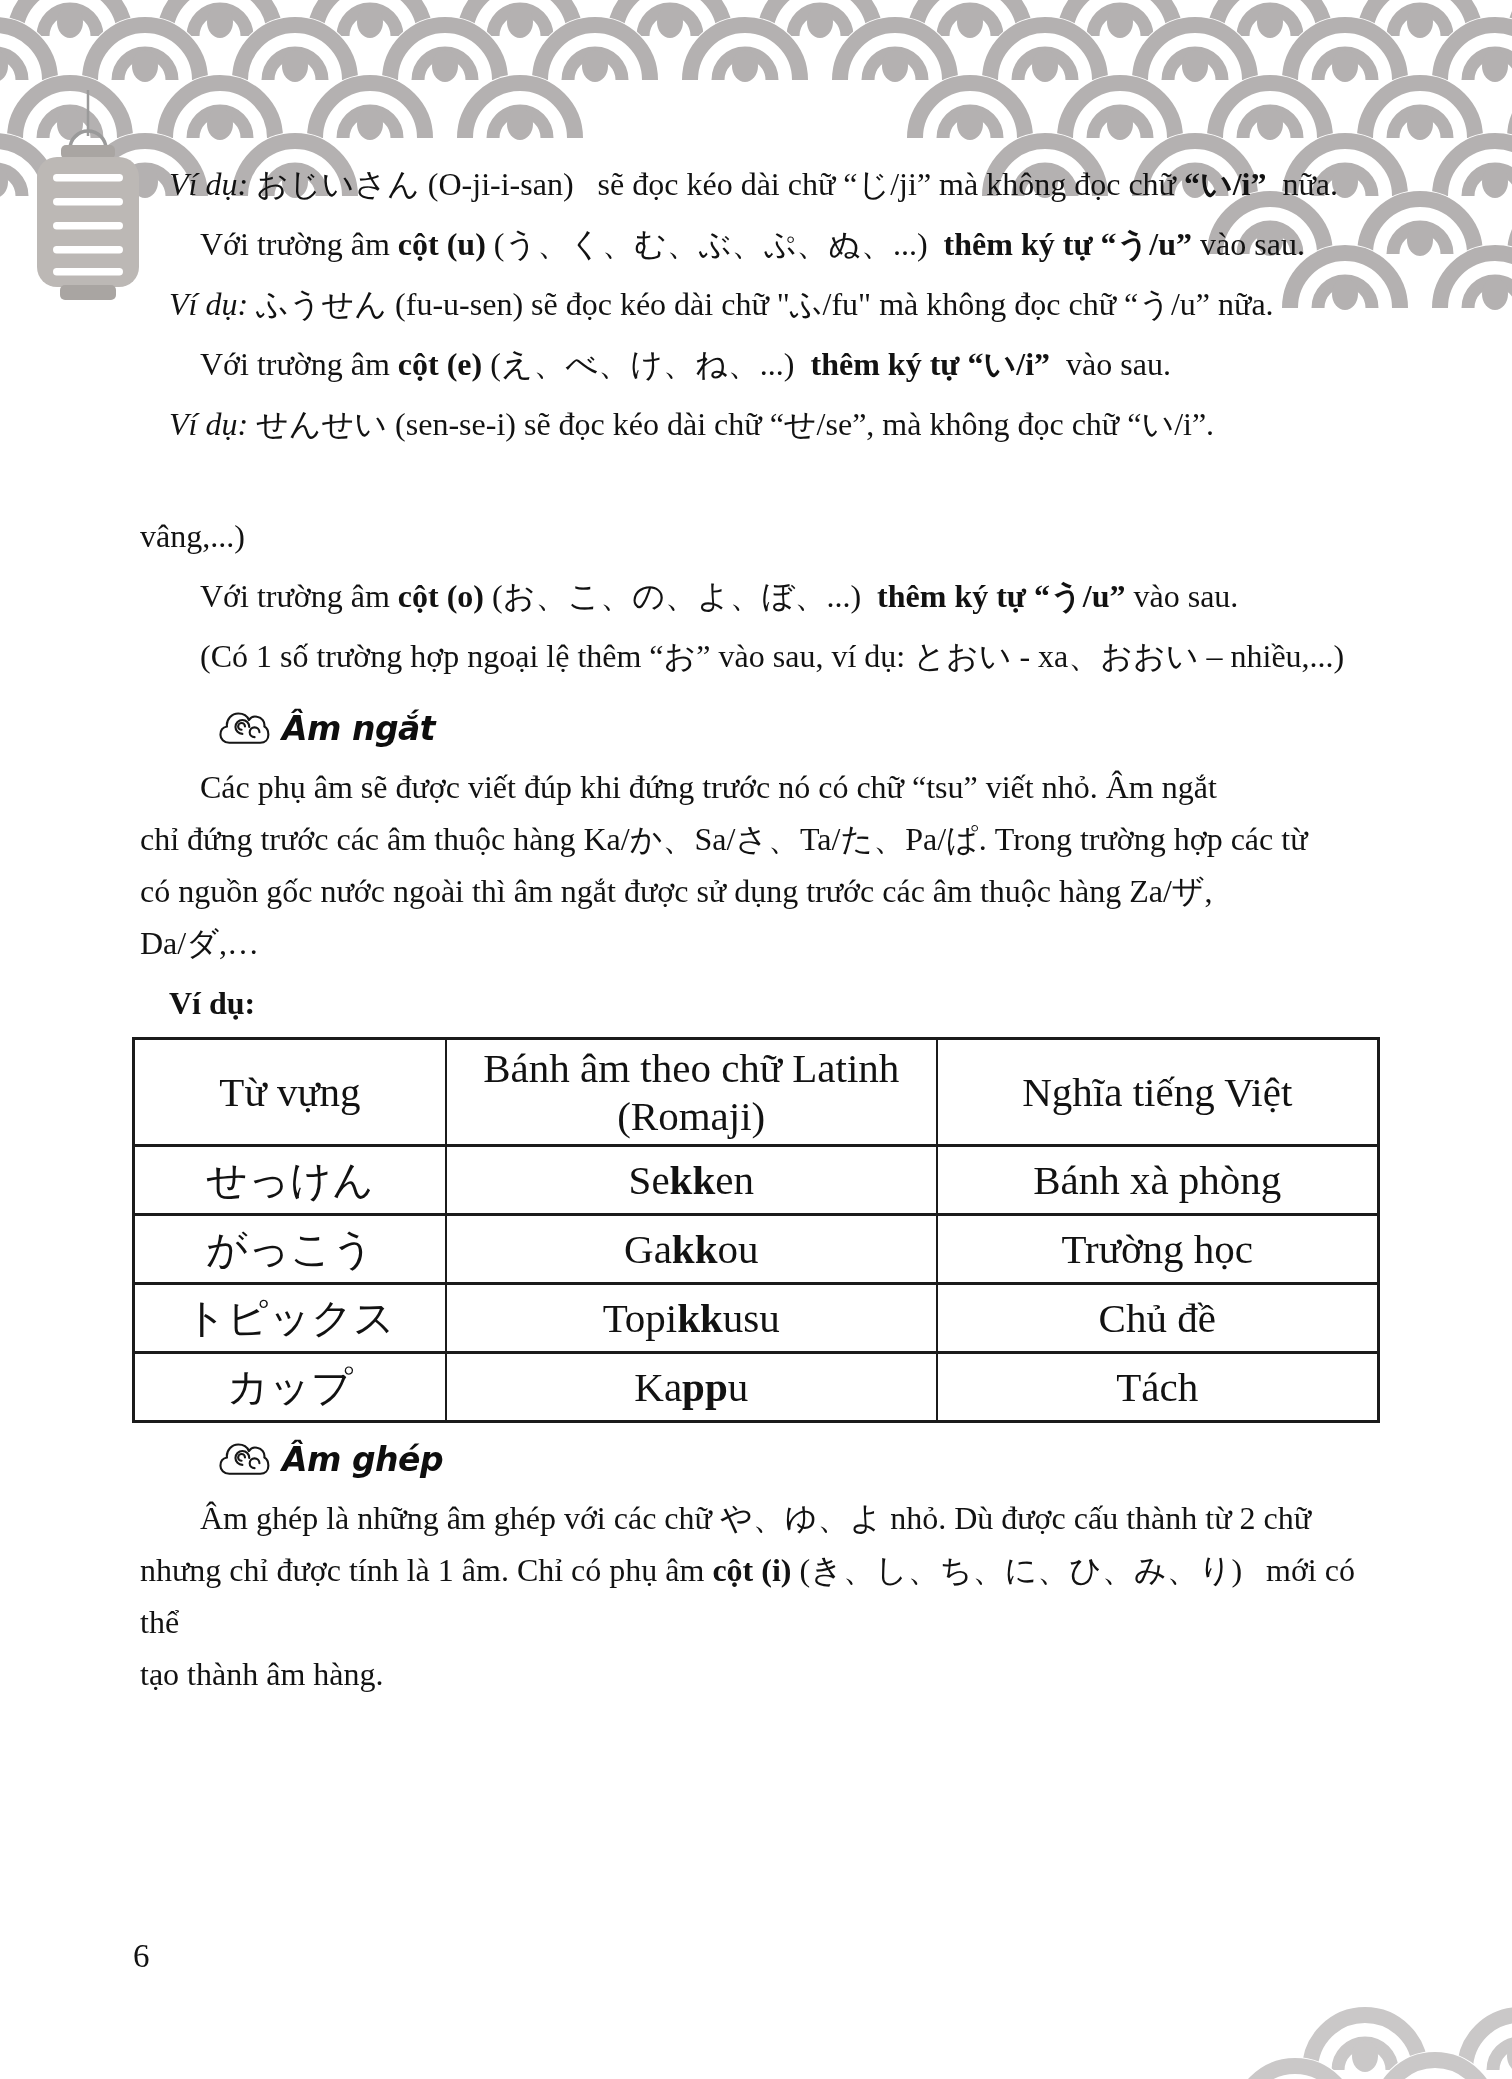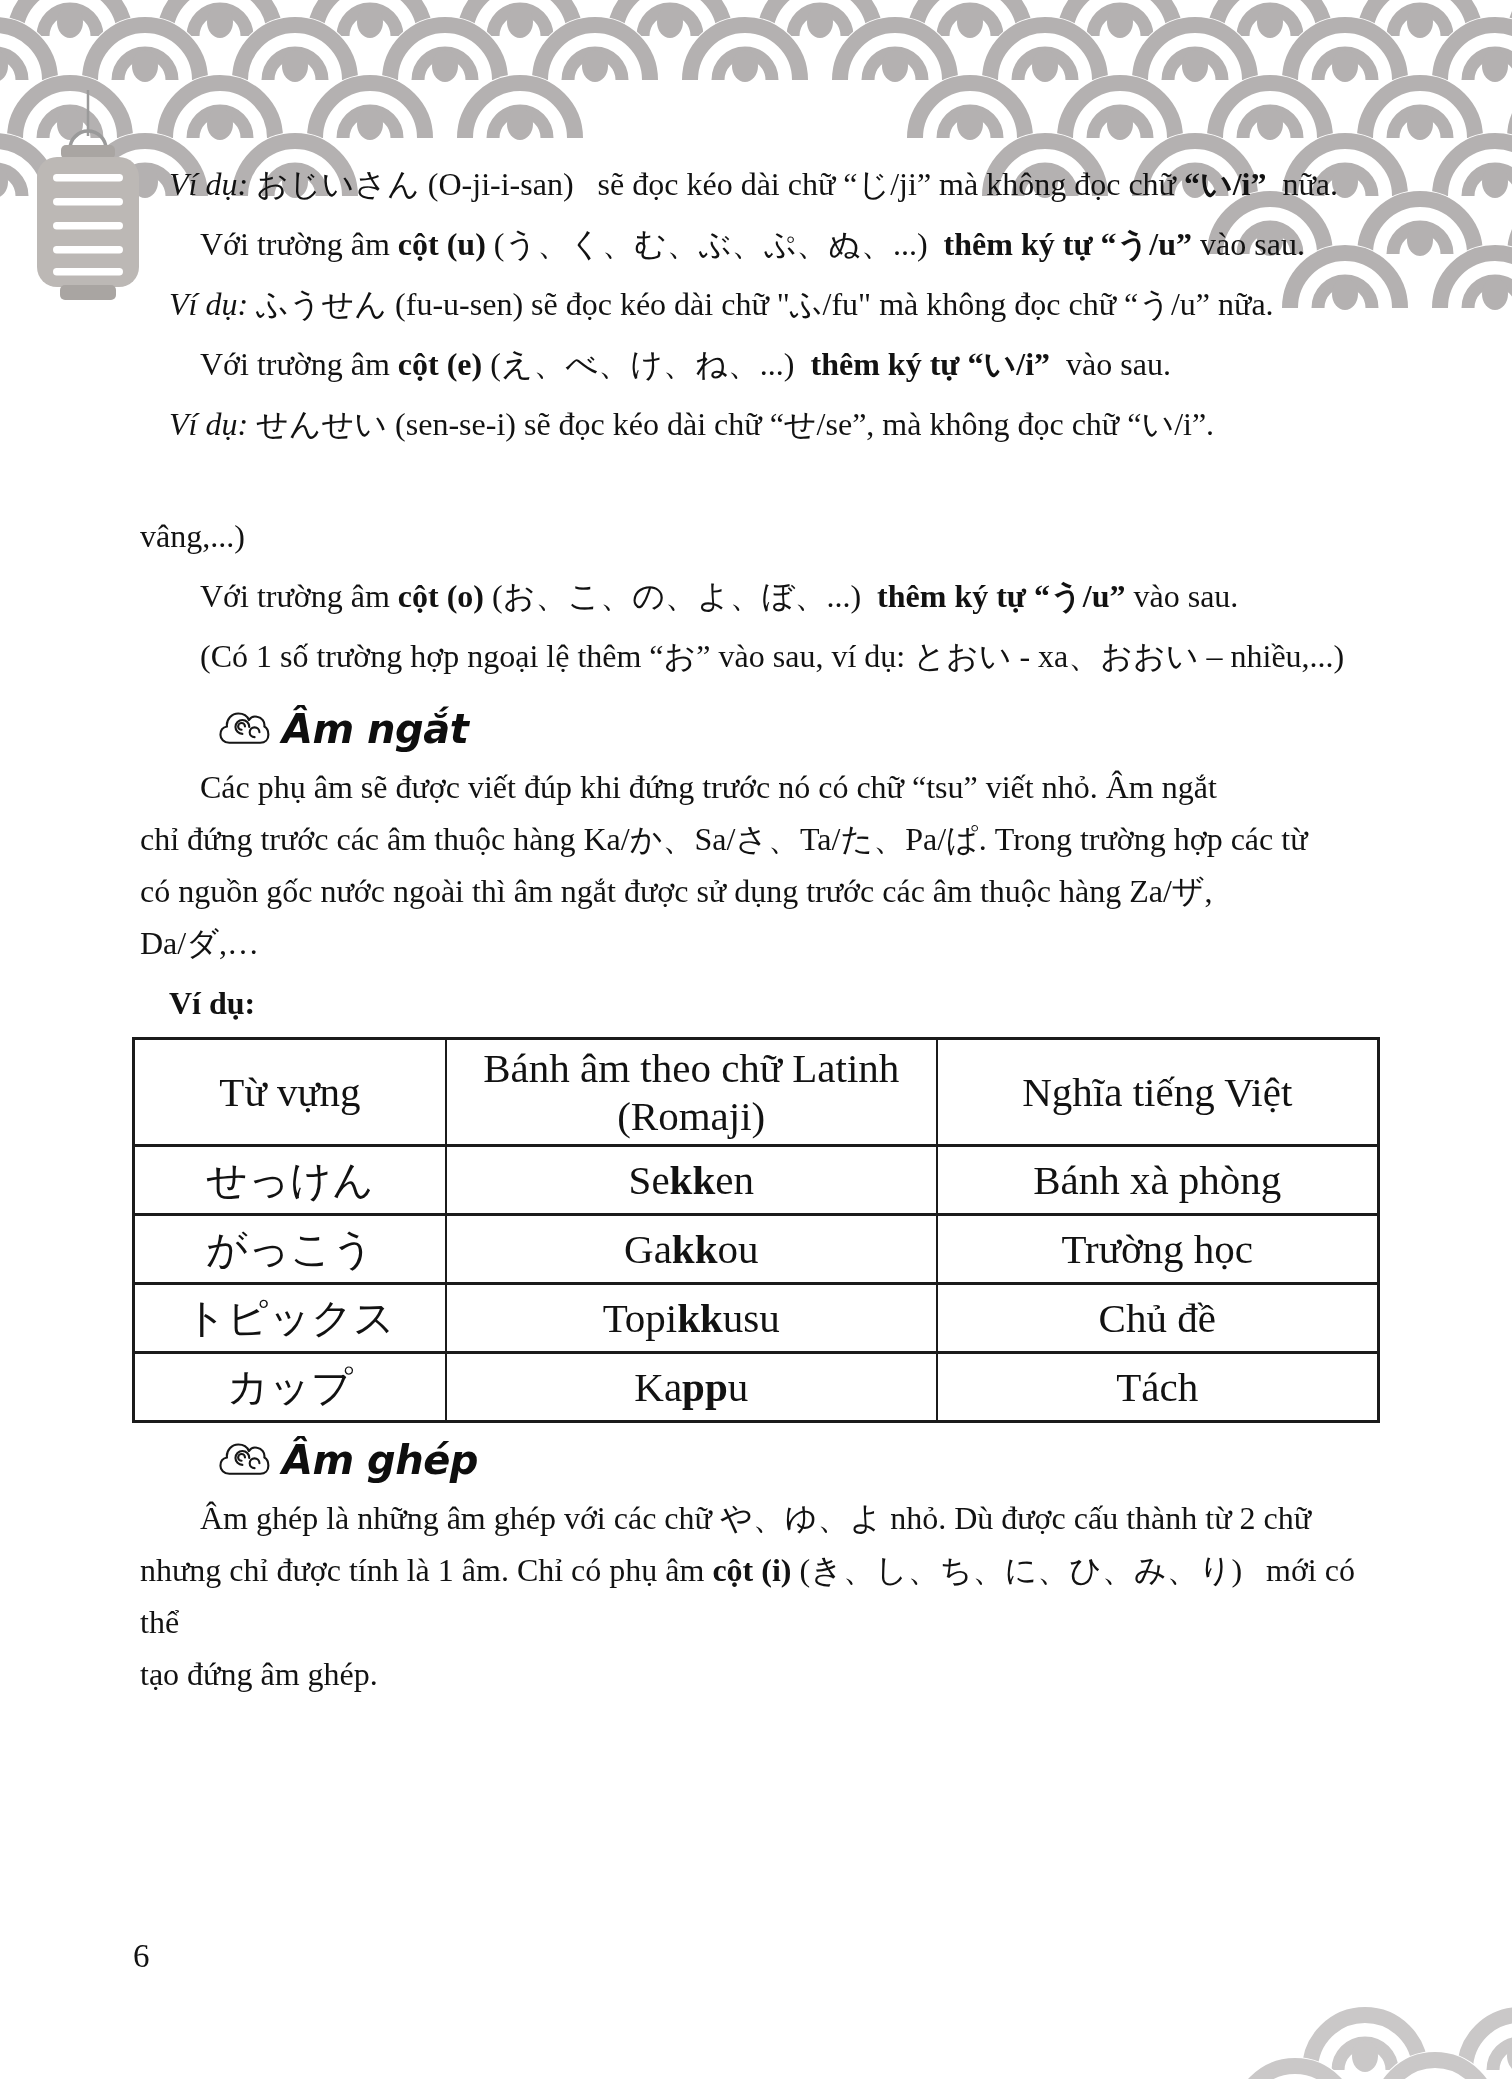--- a/index.html
+++ b/index.html
@@ -23,21 +23,21 @@
   .par{text-indent:60px;}
   .par-vd{text-indent:80px;}
   .mt5{margin-top:13px;}  .mt7{margin-top:7px;}   .mt10{margin-top:10px;}
   .mt12{margin-top:12px;}.mt13{margin-top:13px;} .mt21{margin-top:21px;}
   .mt23{margin-top:23px;}.mt25{margin-top:25px;} .mt26{margin-top:26px;}
   .mt28{margin-top:28px;}.mt30{margin-top:30px;} .mt31{margin-top:31px;}
   .mt32{margin-top:32px;}.mt37{margin-top:37px;}
   .heading{
     display:flex;align-items:center;gap:12px;padding-left:86px;
     font-family:"DejaVu Sans",sans-serif;font-style:italic;font-weight:bold;
-    font-size:40px;line-height:48px;letter-spacing:-0.5px;color:#0e0e0e;
+    font-size:33px;line-height:48px;letter-spacing:-0.5px;color:#0e0e0e;
   }
   table.vtable{
     width:100%;border-collapse:collapse;border:3px solid var(--table-border);
   }
   table.vtable th,table.vtable td{
     border:2px solid var(--table-border);border-top-width:3px;border-bottom-width:3px;
     text-align:center;vertical-align:middle;font-weight:normal;font-size:41px;
     padding:0 8px;
   }
   table.vtable th{height:104px;}
@@ -298,21 +298,21 @@
       <svg class="cloud-icon" width="52" height="40" viewBox="0 0 64 48">
         <g fill="none" stroke="#161616" stroke-width="2.6" stroke-linejoin="round" stroke-linecap="round">
           <path d="M14 41 C7 41 3 36 3 31 C3 26 6 22 11 21 C10 12 17 5 25 5 C31 5 36 8 38 13 C40 10 44 8 48 9 C54 10 58 15 57 21 C61 23 62 27 62 31 C62 37 58 41 52 41 Z"></path>
           <path d="M30 30 a8.5 8.5 0 1 1 8.5 -8.5"></path>
           <path d="M29 25 a4.2 4.2 0 1 1 4.2 -4.2"></path>
           <path d="M45 34 a6 6 0 1 1 6 -6"></path>
         </g>
       </svg>
       <span>Âm ghép</span>
     </div>
-    <p class="par mt28"><span>Âm ghép là những âm ghép với các chữ や、ゆ、よ nhỏ. Dù được cấu thành từ 2 chữ</span><br><span>nhưng chỉ được tính là 1 âm. Chỉ có phụ âm </span><b>cột (i)</b><span> (き、し、ち、に、ひ、み、り)&nbsp;&nbsp; mới có thể</span><br><span>tạo đứng âm ghép.</span></p>
+    <p class="par mt28"><span>Âm ghép là những âm ghép với các chữ や、ゆ、よ nhỏ. Dù được cấu thành từ 2 chữ</span><br><span>nhưng chỉ được tính là 1 âm. Chỉ có phụ âm </span><b>cột (i)</b><span> (き、し、ち、に、ひ、み、り)&nbsp;&nbsp; mới có thể</span><br><span>tạo thành âm hàng.</span></p>
   </main>
 
 <div class="page-number">6</div>
 
 <svg class="pattern-corner" width="1512" height="220" viewBox="0 0 1512 220">
     <path d="M 1301 211 A 64 64 0 0 1 1429 211 Z" fill="#ffffff"></path>
     <path d="M 1310 211 A 55 55 0 0 1 1420 211" fill="none" stroke="#cac8c8" stroke-width="16"></path>
     <path d="M 1338 211 A 27 27 0 0 1 1392 211" fill="none" stroke="#cac8c8" stroke-width="13"></path>
     <ellipse cx="1365" cy="197" rx="13" ry="16" fill="#cac8c8"></ellipse>
     <path d="M 1456 211 A 64 64 0 0 1 1584 211 Z" fill="#ffffff"></path>

